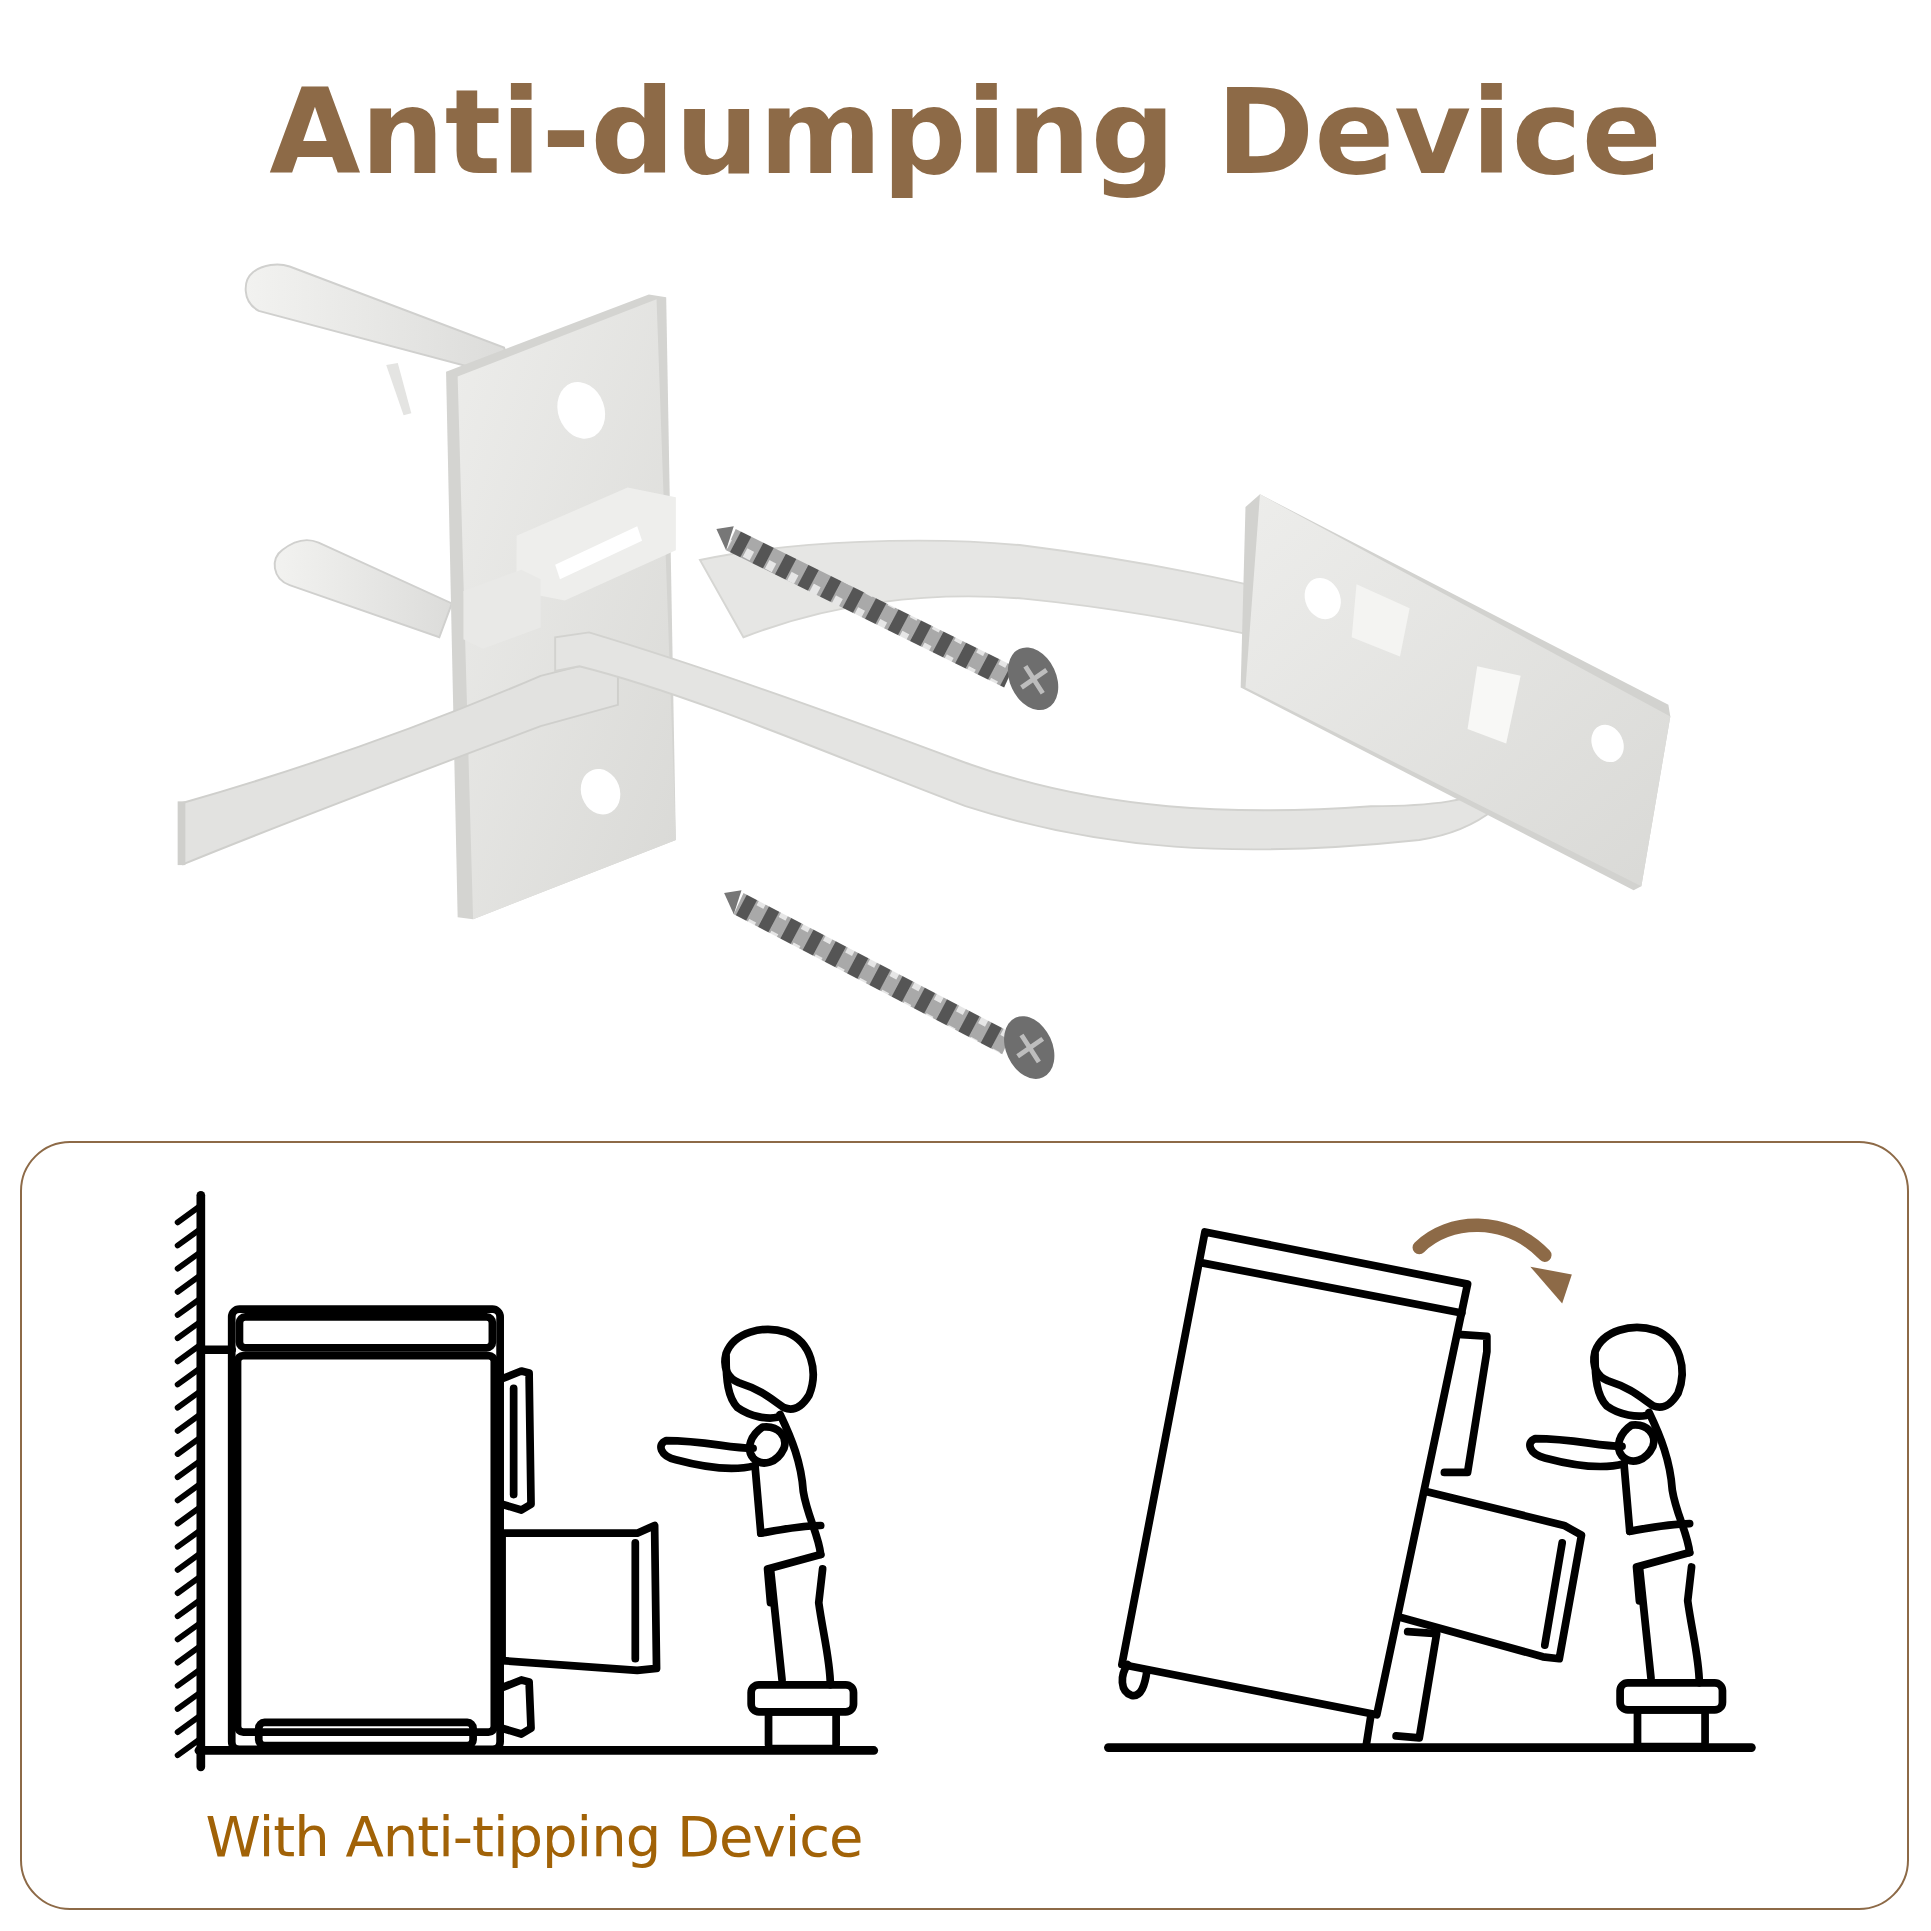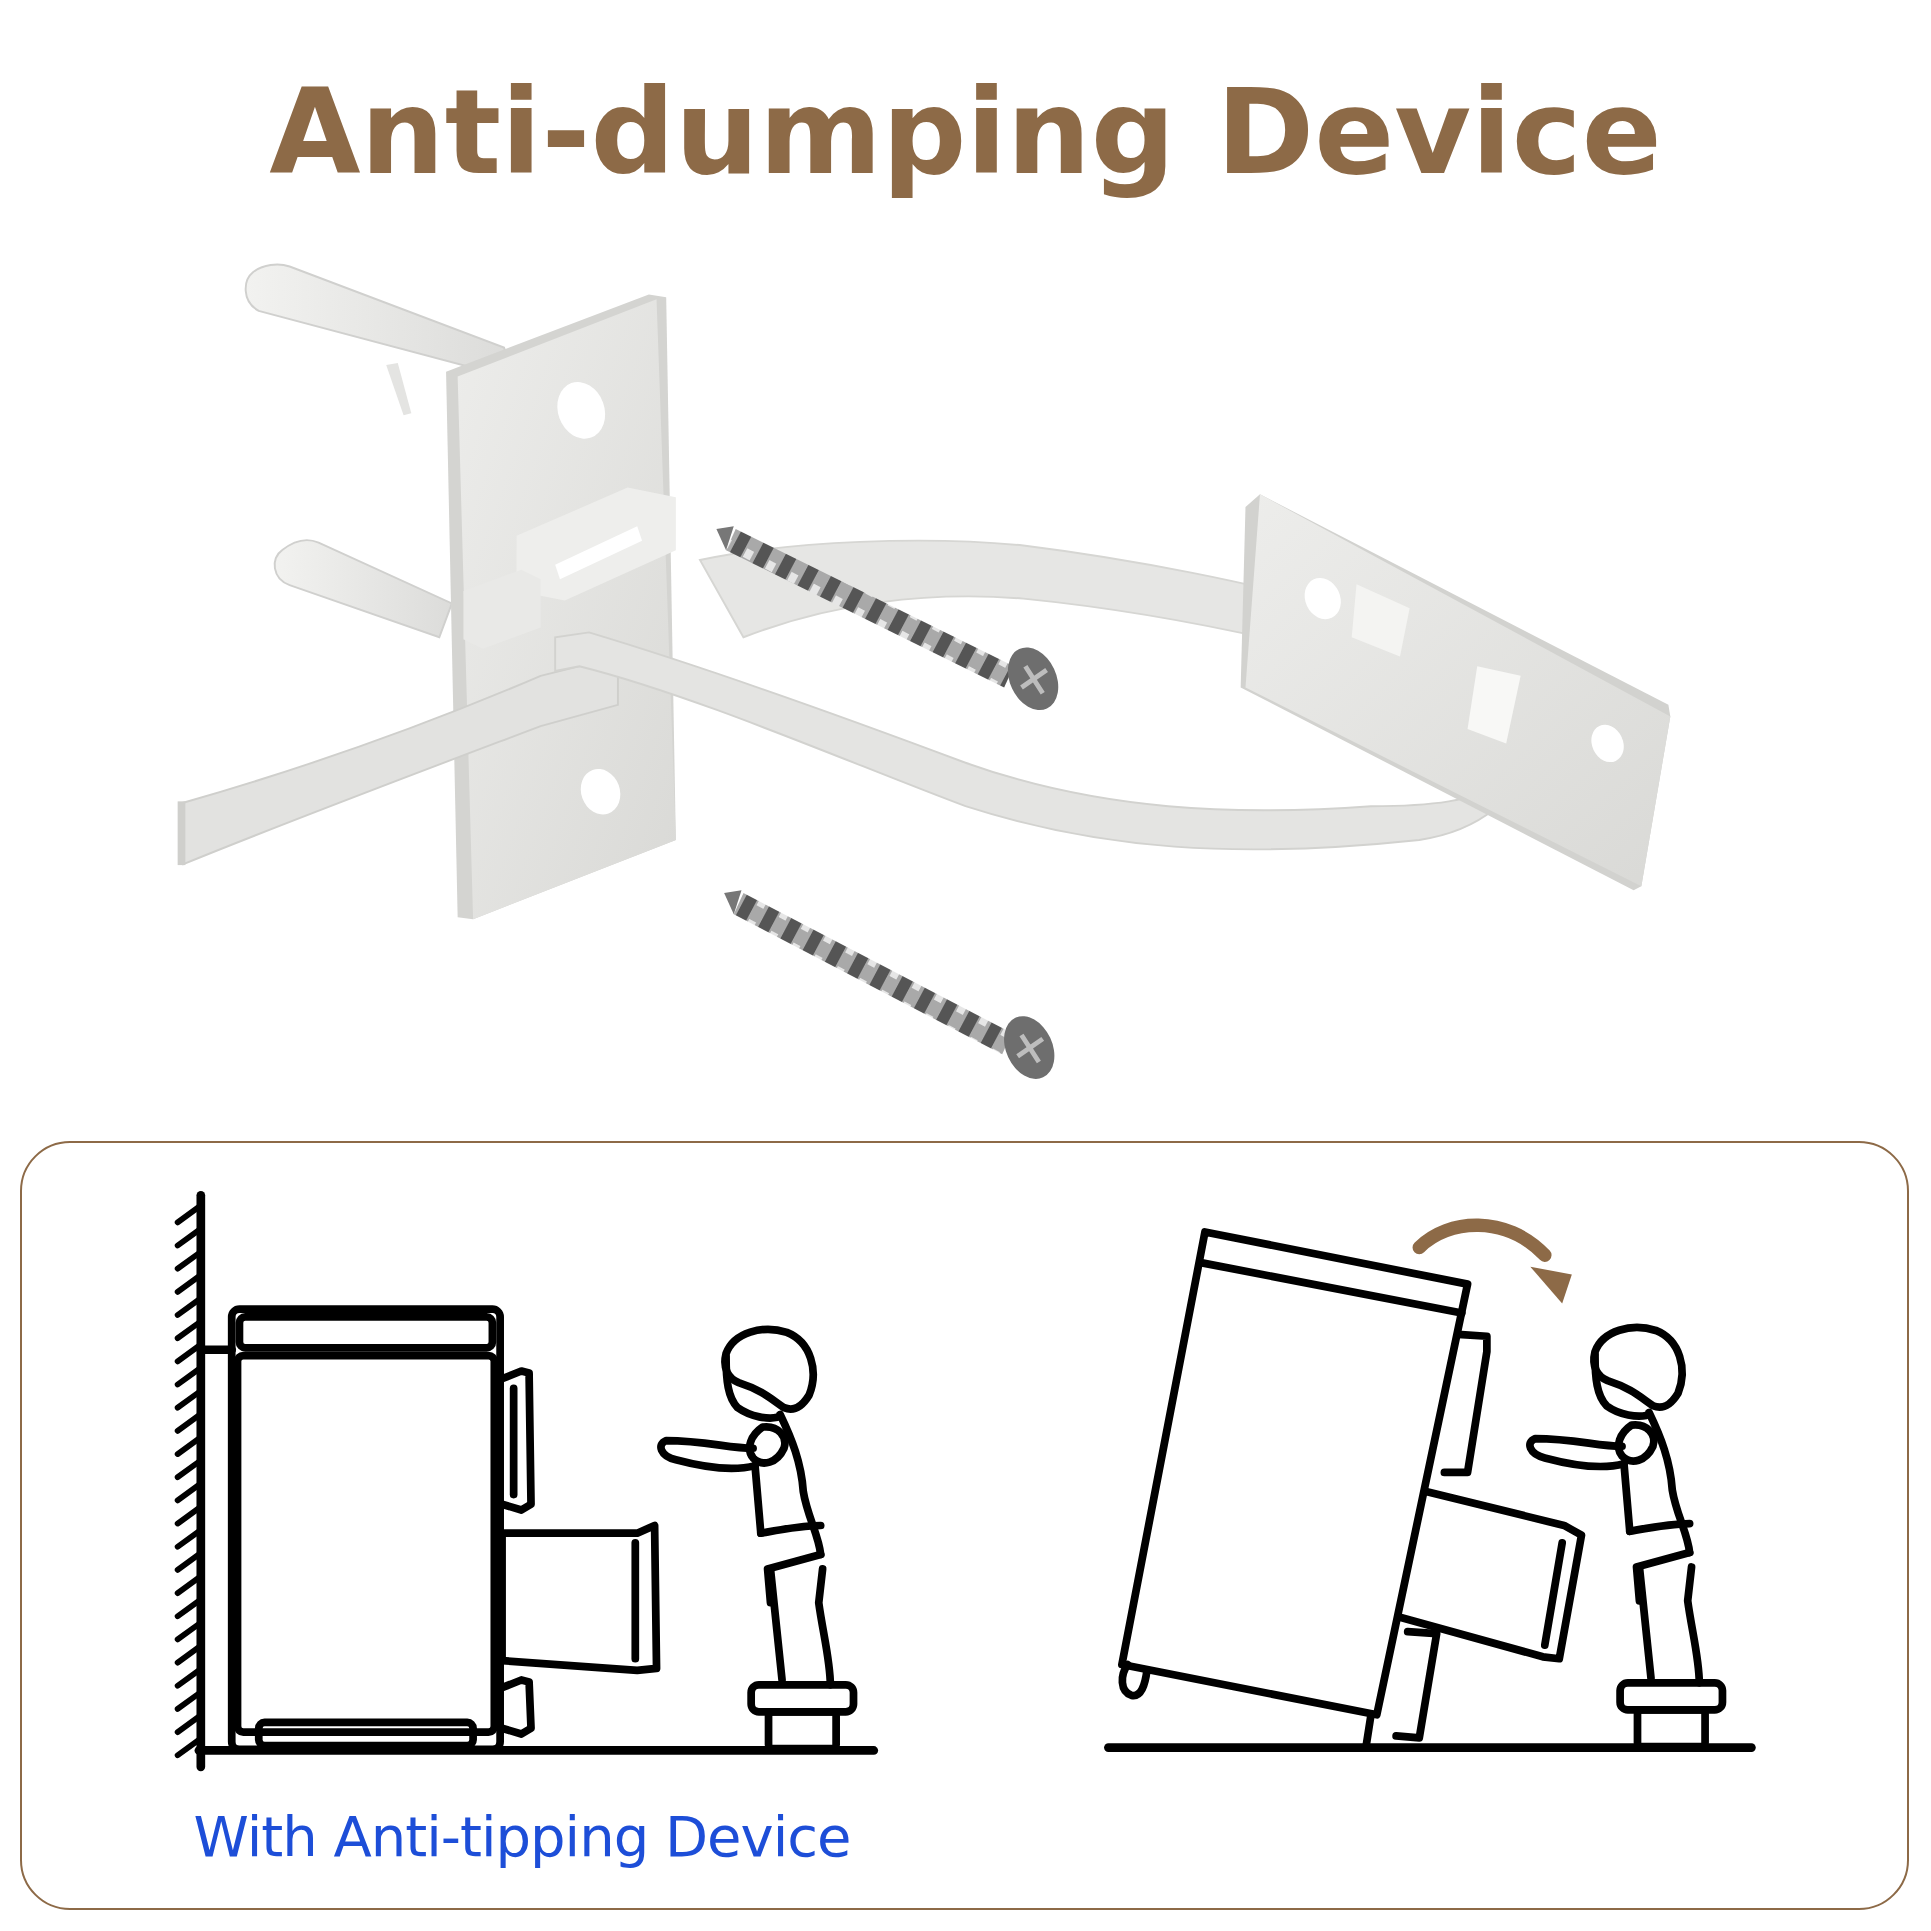--- a/index.html
+++ b/index.html
@@ -10,21 +10,21 @@
     letter-spacing:0px; line-height:145px; color:#8D6A47;
   }
   svg.art { position:absolute; left:0; top:0; width:1931px; height:1931px; }
   .panel {
     position:absolute; left:20px; top:1141px; width:1889px; height:769px;
     box-sizing:border-box; border:2.9px solid #8D6A47; border-radius:50px; background:transparent;
   }
   .caption {
     position:absolute; top:1798px; height:77px; line-height:77px;
     font-family:"DejaVu Sans", sans-serif; font-weight:normal; font-size:56px;
-    color:#1d4ed8; white-space:nowrap; letter-spacing:-1px;
+    color:#a16207; white-space:nowrap; letter-spacing:-1px;margin-left:12px;
   }
   .cap-left { left:189px; width:666px; text-align:center; }
   .cap-right { left:1058px; width:753px; text-align:center; }
 </style>
 </head>
 <body>
 
 <div id="root">
 
   <div class="title">Anti-dumping Device</div>

